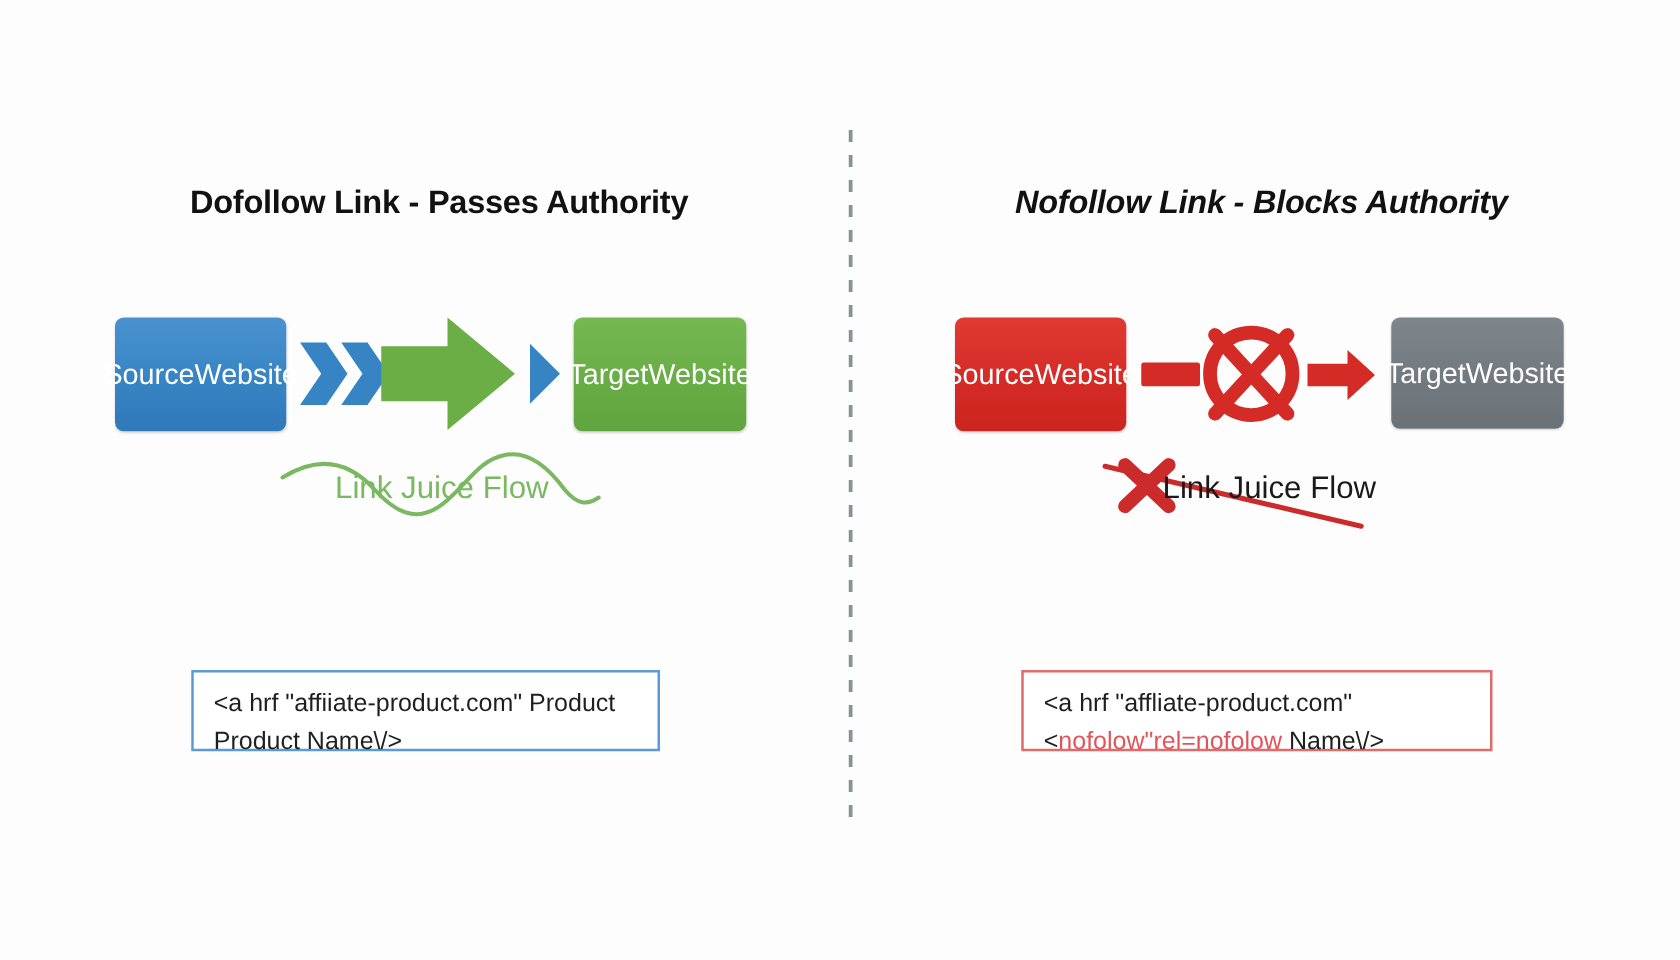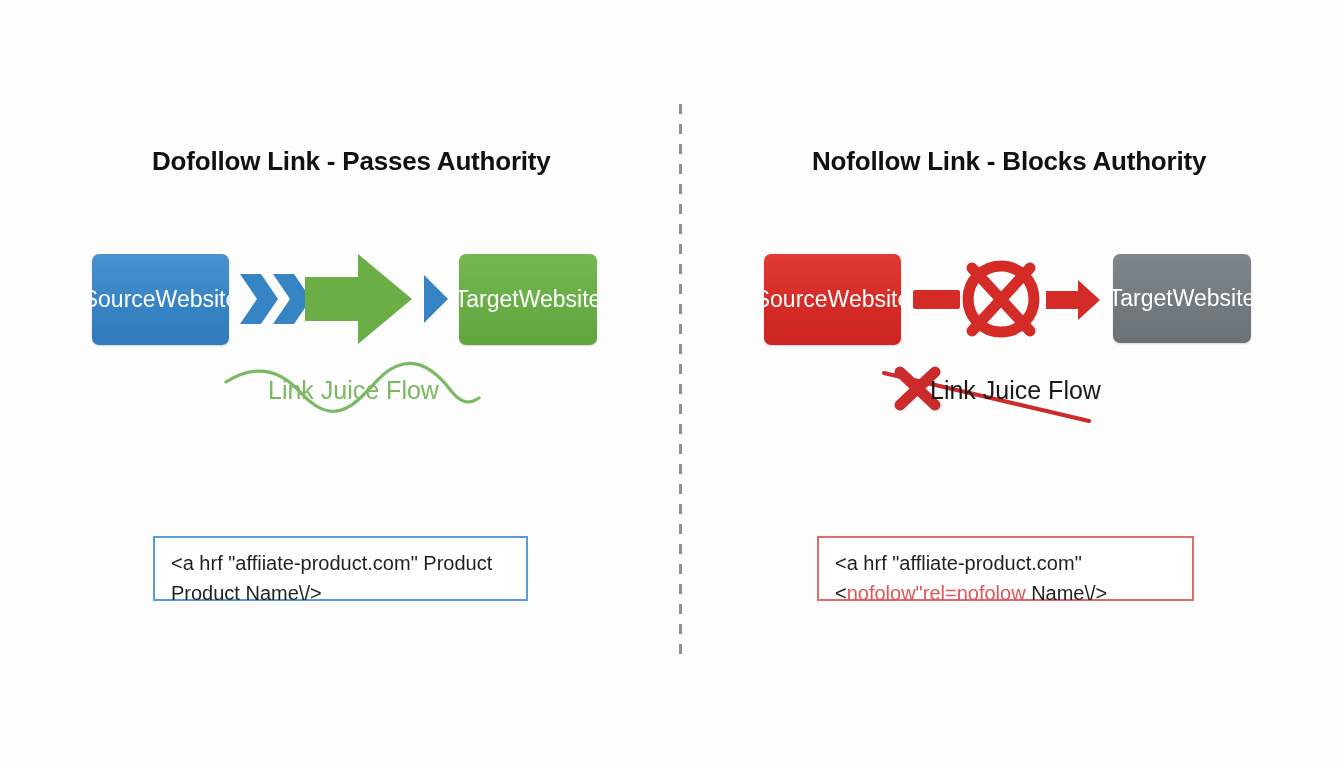--- a/index.html
+++ b/index.html
@@ -36,21 +36,21 @@
   
   .panel-title {
     position: absolute;
     font-size: 26px;
     font-weight: bold;
     color: #111111;
     letter-spacing: -0.2px;
     white-space: nowrap;
   }
   #title-left  { left: 152px; top: 146px; }
-  #title-right { left: 812px; top: 146px; }
+  #title-right { left: 812px; top: 146px; font-style: italic; }
 
   
   .site-box {
     position: absolute;
     border-radius: 7px;
     color: #ffffff;
     display: flex;
     flex-direction: row;
     align-items: center;
     justify-content: center;

